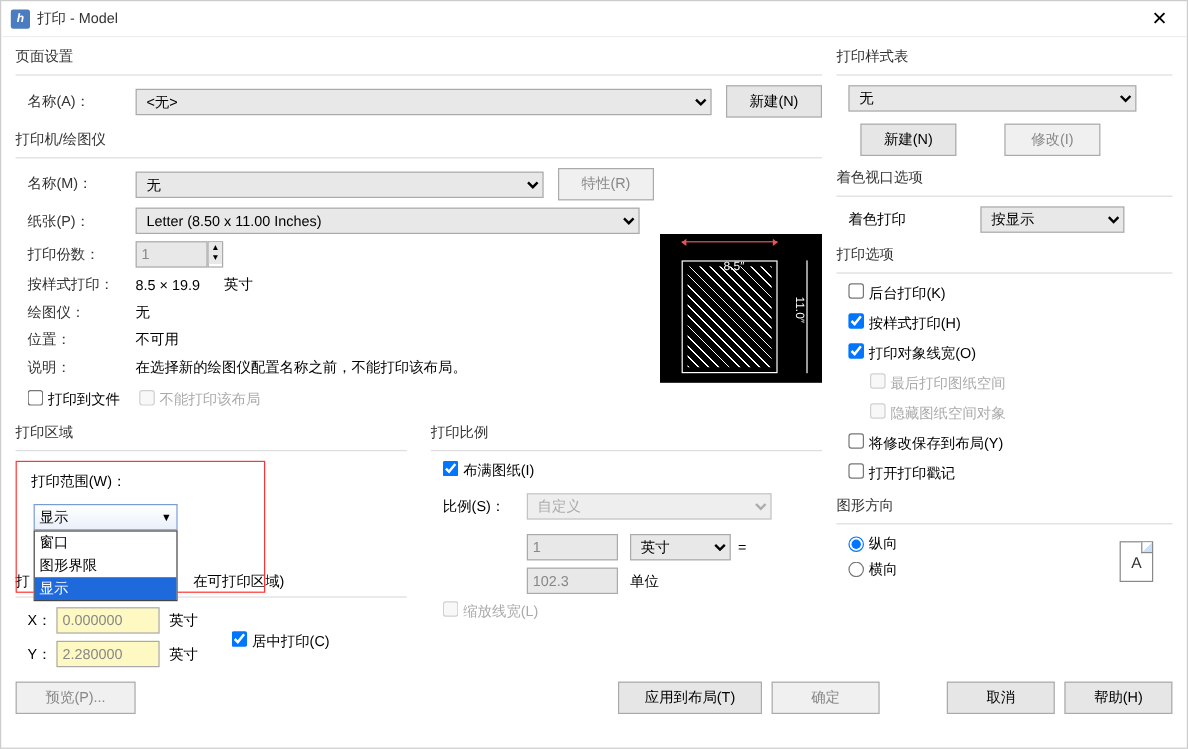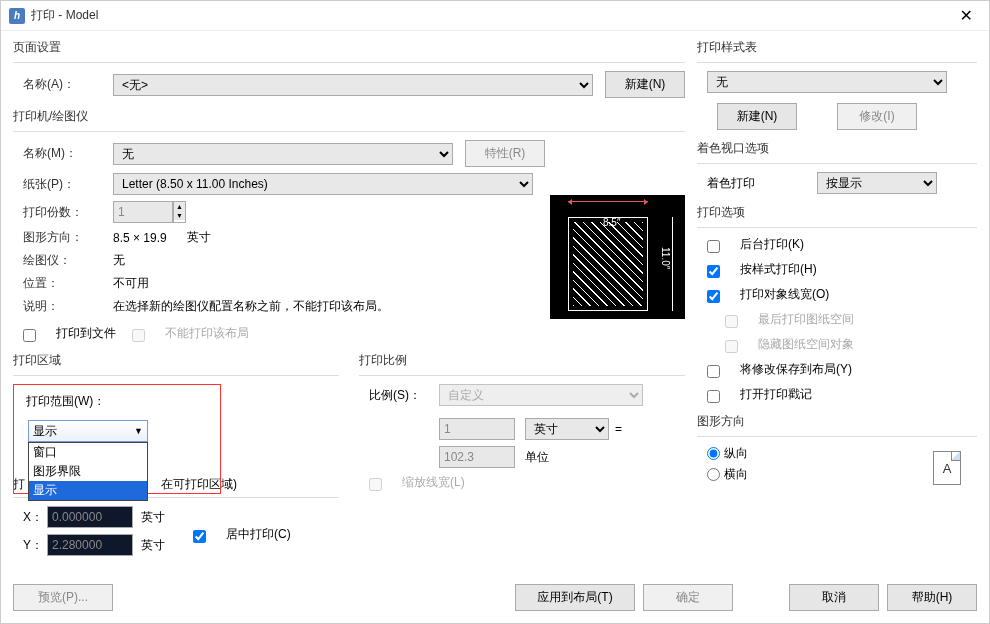--- a/index.html
+++ b/index.html
@@ -10,24 +10,24 @@
 .titlebar .close { font-size: 16px; padding: 0 8px; cursor: pointer; }
 .content { display: flex; padding: 8px 12px 0 12px; height: 540px; }
 .left { flex: 1; padding-right: 12px; }
 .right { width: 280px; }
 .group-title { color: #333; margin-bottom: 6px; }
 .group { margin-bottom: 10px; }
 .group-rule { border-top: 1px solid #ddd; margin-top: 2px; margin-bottom: 8px; }
 .row { display: flex; align-items: center; margin-bottom: 6px; }
 .label { width: 100px; color: #333; }
 select, input[type=text] { border: 1px solid #aaa; background: #e8e8e8; padding: 2px 4px; height: 22px; font-size: 12px; }
-input[type=text].light { background: #0f172a; }
+input[type=text].light { background: #fef9c3; }
 .btn { background: #e6e6e6; border: 1px solid #aaa; padding: 4px 16px; min-width: 80px; text-align: center; cursor: pointer; font-size: 12px; }
 .btn.disabled { color: #888; background: #f0f0f0; }
-.checkbox { display: flex; align-items: flex-end; gap: 20px; }
+.checkbox { display: flex; align-items: flex-start; gap: 4px; }
 .checkbox input { width: 13px; height: 13px; }
 .preview-box { width: 135px; height: 124px; background: #000; position: relative; }
 .preview-paper { position: absolute; left: 18px; top: 22px; width: 80px; height: 94px; border: 1px solid #fff; }
 .preview-hatch { position: absolute; inset: 4px; background: repeating-linear-gradient(45deg, #fff 0, #fff 1px, transparent 1px, transparent 6px); }
 .preview-dim-h { position: absolute; top: 6px; left: 18px; width: 80px; border-top: 1px solid #e85555; }
 .preview-dim-h::before, .preview-dim-h::after { content:''; position:absolute; width:0; height:0; border-top:3px solid transparent; border-bottom:3px solid transparent; }
 .preview-dim-h::before { left:0; top:-3px; border-right:4px solid #e85555; }
 .preview-dim-h::after { right:0; top:-3px; border-left:4px solid #e85555; }
 .preview-dim-h-label { position:absolute; top: 2px; left: 53px; color:#fff; font-size:10px;margin-top:20px; }
 .preview-dim-v { position:absolute; right:12px; top:22px; height:94px; border-left:1px solid #fff; }
@@ -36,21 +36,21 @@
 .dropdown-open { position: relative; }
 .dd-btn { border:1px solid #7a9cd4; background: linear-gradient(#fff,#eaf1fb); width: 120px; height: 22px; display:flex; align-items:center; justify-content:space-between; padding: 0 4px; }
 .dd-arrow { font-size: 9px; }
 .dd-list { position:absolute; top:22px; left:0; width:120px; background:#fff; border:1px solid #444; z-index:10; }
 .dd-item { padding: 1px 4px; }
 .dd-item.selected { background:#1e6add; color:#fff; }
 .spinner { display:flex; }
 .spinner input { width: 60px; color: #888; }
 .spinner-btns { display:flex; flex-direction:column; border:1px solid #aaa; }
 .spinner-btns span { font-size:7px; line-height:9px; padding:0 2px; background:#e8e8e8; }
-.bottom-bar { position:absolute; bottom:12px; left:12px; right:12px; display:flex; gap:8px; align-items:center; }
+.bottom-bar { position:absolute; bottom:28px; left:12px; right:12px; display:flex; gap:8px; align-items:center; }
 .bottom-bar .spacer { flex:1; }
 .radio-row { display:flex; align-items:center; gap:4px; margin-bottom:4px; }
 .radio-row input[type=radio] { width:13px; height:13px; }
 .paper-icon { width: 28px; height: 34px; border:1px solid #888; background:#fff; display:flex; align-items:center; justify-content:center; position:relative; }
 .paper-icon::after { content:''; position:absolute; top:0; right:0; width:8px; height:8px; background:linear-gradient(135deg,#fff 50%,#cce0f5 50%); border-left:1px solid #888; border-bottom:1px solid #888; }
 .eq { padding: 0 6px; }
 .halfrow { display:flex; }
 .halfrow > .col { flex:1; }
 .offset-row input { width: 86px; }
 .chk-disabled { color:#aaa; }
@@ -97,21 +97,21 @@
             <div class="label" style="padding-left:10px">打印份数：</div>
             <div class="spinner">
               <input type="text" value="1" style="">
               <div class="spinner-btns">
                   <span>▲</span>
                   <span>▼</span>
                 </div>
             </div>
           </div>
           <div class="row">
-            <div class="label" style="padding-left:10px">图形方向：</div>
+            <div class="label" style="padding-left:10px">按样式打印：</div>
             <span>8.5 × 19.9</span>
             <span style="width:20px"></span>
             <span>英寸</span>
           </div>
           <div class="row">
             <div class="label" style="padding-left:10px">绘图仪：</div>
             <span>无</span>
           </div>
           <div class="row">
             <div class="label" style="padding-left:10px">位置：</div>
@@ -189,20 +189,24 @@
               <input type="checkbox" checked="" style="">
               <span>居中打印(C)</span>
             </label>
         </div>
       </div>
 
       <div class="col" style="padding-left:20px">
         <div class="group-title">打印比例</div>
         <div class="group-rule"></div>
         <div style="padding-left:10px">
+          <label class="checkbox" style="margin-bottom:10px">
+              <input type="checkbox" checked="" style="">
+              <span>布满图纸(I)</span>
+            </label>
           <div class="row">
             <span style="width:70px">比例(S)：</span>
             <select style="width:204px;color:#888" disabled=""><option>自定义</option></select>
           </div>
           <div class="row" style="margin-top:12px">
             <span style="width:70px"></span>
             <input type="text" style="width: 76px; color: rgb(136, 136, 136);" value="1">
             <span style="width:10px"></span>
             <select style="width:84px"><option>英寸</option></select>
             <span class="eq">=</span>

